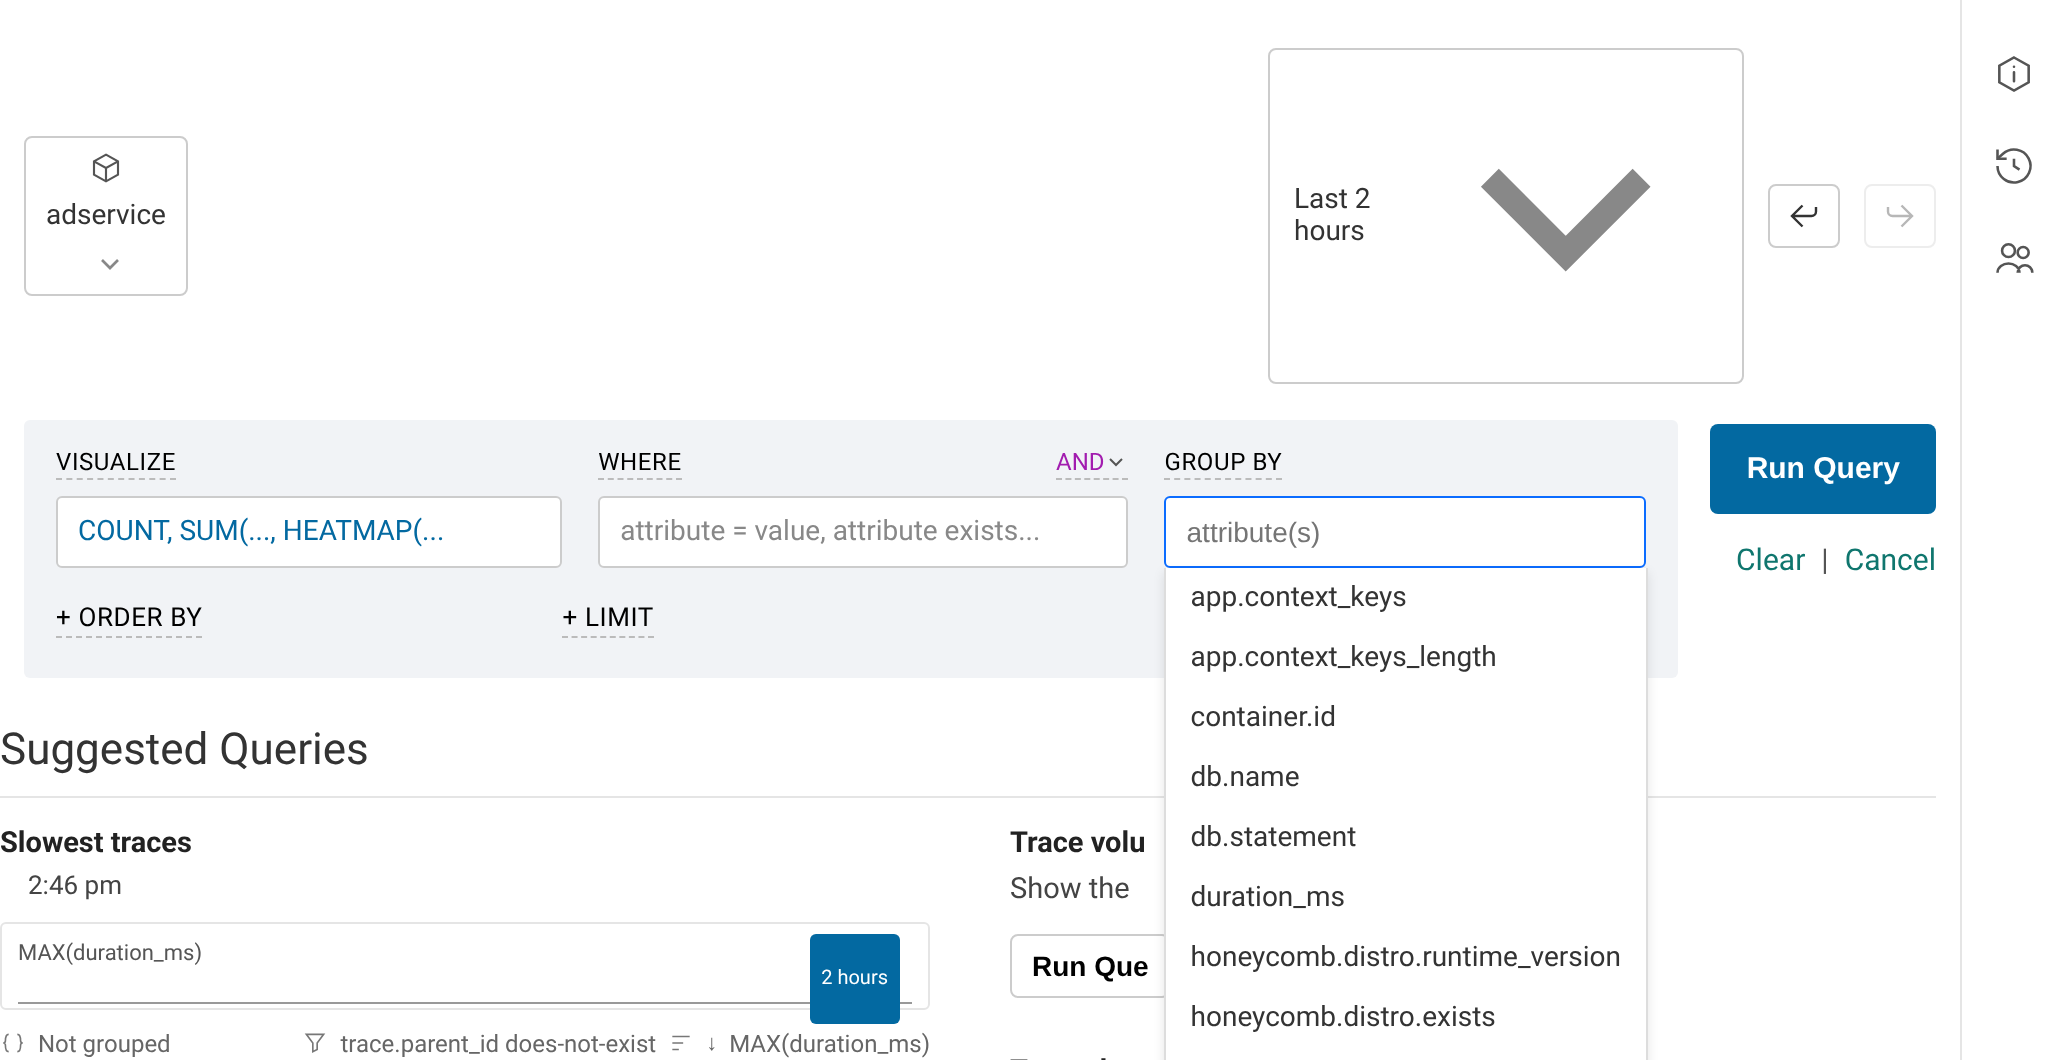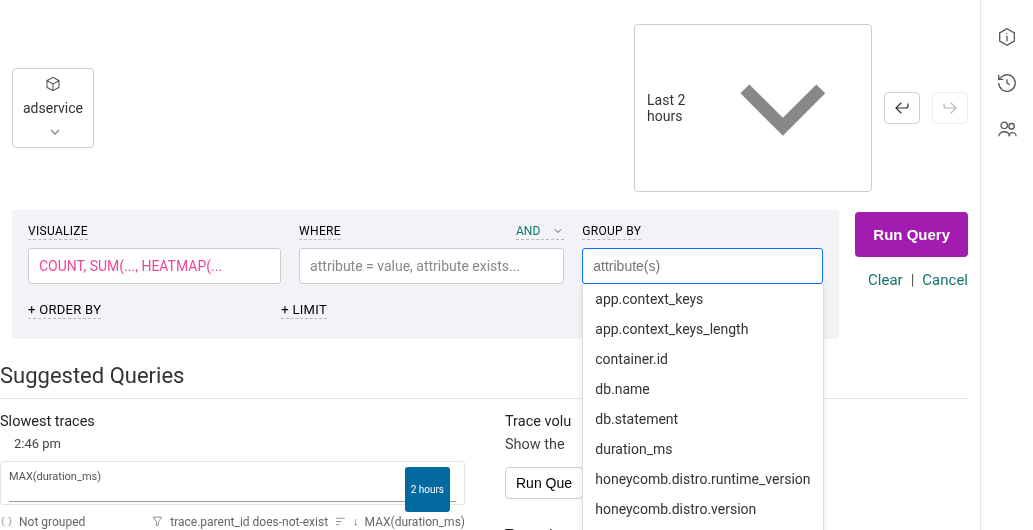--- a/index.html
+++ b/index.html
@@ -105,35 +105,35 @@
     }
     .where-head {
       display: flex;
       justify-content: space-between;
       align-items: flex-end;
       margin-bottom: 8px;
     }
     .where-head .qb-label { margin-bottom: 0; }
     .and-btn {
       font-size: 12px;
-      color: #0f766e;
-      display: flex;
-      align-items: center;
-      gap: 12px;
+      color: #a21caf;
+      display: flex;
+      align-items: center;
+      gap: 0;
       border-bottom: 1px dashed #bbb;
       cursor: pointer;
       padding-bottom: 1px;
     }
     .qb-input {
       border: 1px solid #ccc;
       border-radius: 3px;
       padding: 9px 10px;
       font-size: 14px;
       background: #fff;
-      color: #ec4899;
+      color: #0369a1;
       width: 100%;
     }
     .qb-input.placeholder { color: #888; }
     .qb-input.focused {
       border: 1.5px solid #0b6cff;
       outline: none;
     }
     .qb-bottom {
       display: flex;
       gap: 180px;
@@ -143,21 +143,21 @@
       font-size: 13px;
     }
     .query-actions {
       display: flex;
       flex-direction: column;
       align-items: flex-end;
       gap: 14px;
       padding-top: 2px;
     }
     .run-btn {
-      background: #a21caf;
+      background: #0369a1;
       color: #fff;
       border: none;
       border-radius: 4px;
       padding: 14px 18px;
       font-size: 15px;
       font-weight: 600;
       cursor: pointer;
     }
     .action-links {
       display: flex;
@@ -203,37 +203,37 @@
       margin-bottom: 10px;
       font-weight: 400;
     }
     .suggested-divider { border-bottom: 1px solid #e5e5e5; margin-bottom: 14px; }
     .suggested-cols {
       display: flex;
       gap: 40px;
     }
     .sg-col { flex: 1; }
     .sg-heading {
-      font-weight: 400;
+      font-weight: 700;
       font-size: 14.5px;
       margin-bottom: 6px;
       color: #222;
     }
     .sg-time {
       font-size: 13px;
       color: #444;
       margin-bottom: 10px;
       padding-left: 14px;
     }
     .sg-run-btn {
       border: 1px solid #ccc;
       border-radius: 4px;
       padding: 7px 10px;
       font-size: 14px;
-      font-weight: 400;
+      font-weight: 700;
       cursor: pointer;
       background: #fff;
       margin-top: 10px;
     }
     
     .chart-card {
       border: 1px solid #e5e5e5;
       border-radius: 3px;
       padding: 8px 8px 2px 8px;
       width: 465px;
@@ -328,21 +328,21 @@
           <input class="qb-input focused" placeholder="attribute(s)" style="">
 
           <div class="dropdown">
             <div class="dropdown-item">app.context_keys</div>
             <div class="dropdown-item">app.context_keys_length</div>
             <div class="dropdown-item">container.id</div>
             <div class="dropdown-item">db.name</div>
             <div class="dropdown-item">db.statement</div>
             <div class="dropdown-item">duration_ms</div>
             <div class="dropdown-item">honeycomb.distro.runtime_version</div>
-            <div class="dropdown-item">honeycomb.distro.version</div>
+            <div class="dropdown-item">honeycomb.distro.exists</div>
             <div class="dropdown-item">host.arch</div>
 
           </div>
         </div>
       </div>
       <div class="qb-bottom">
         <span class="qb-label">+ ORDER BY</span>
         <span class="qb-label">+ LIMIT</span>
       </div>
     </div>

